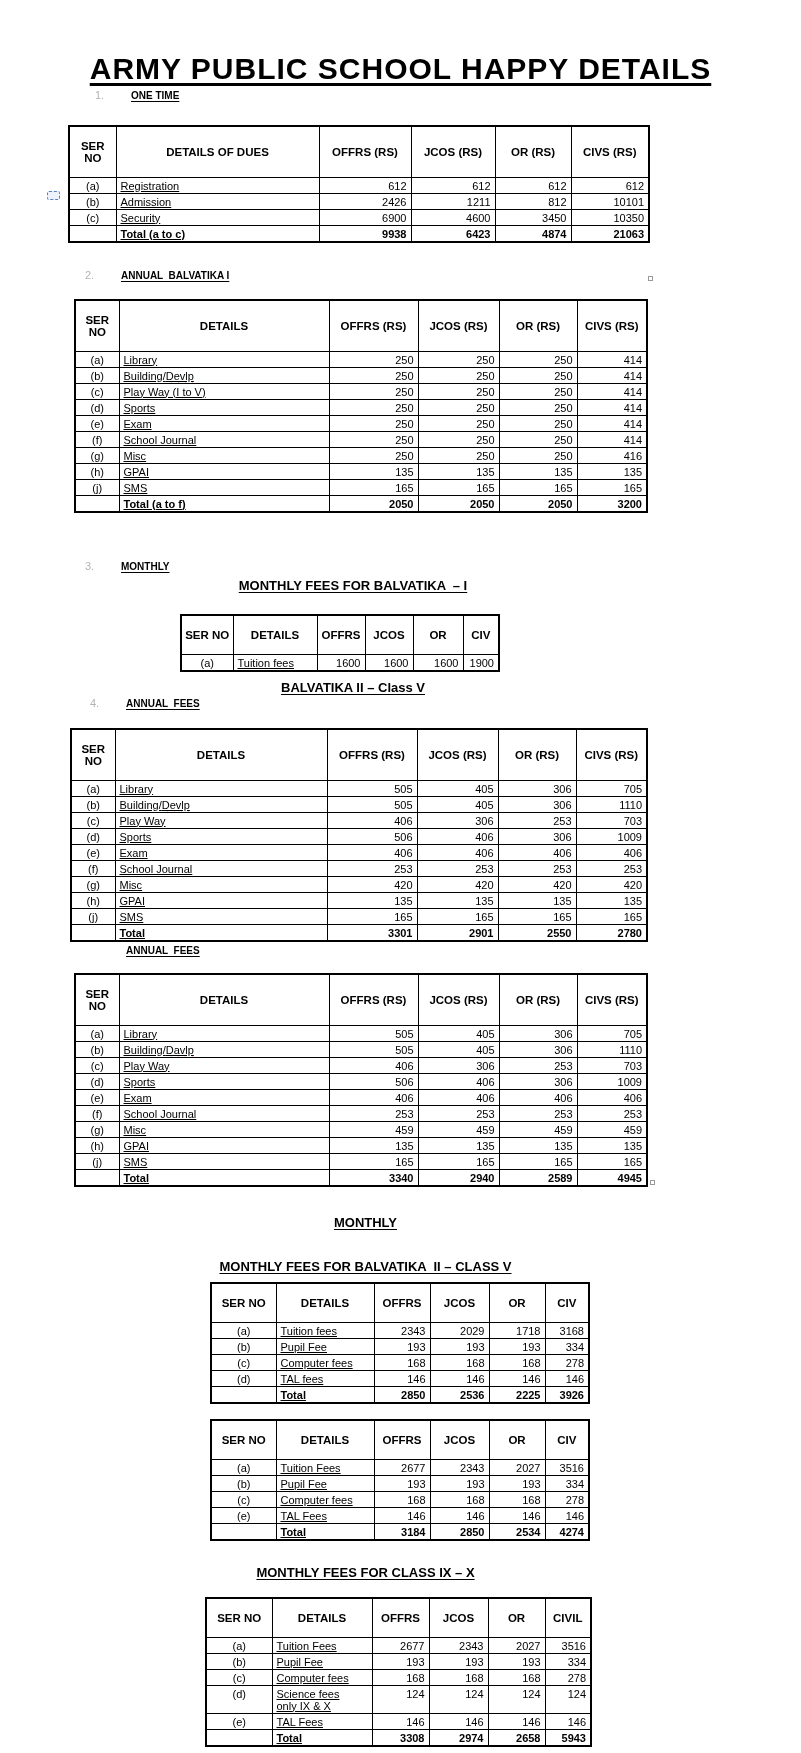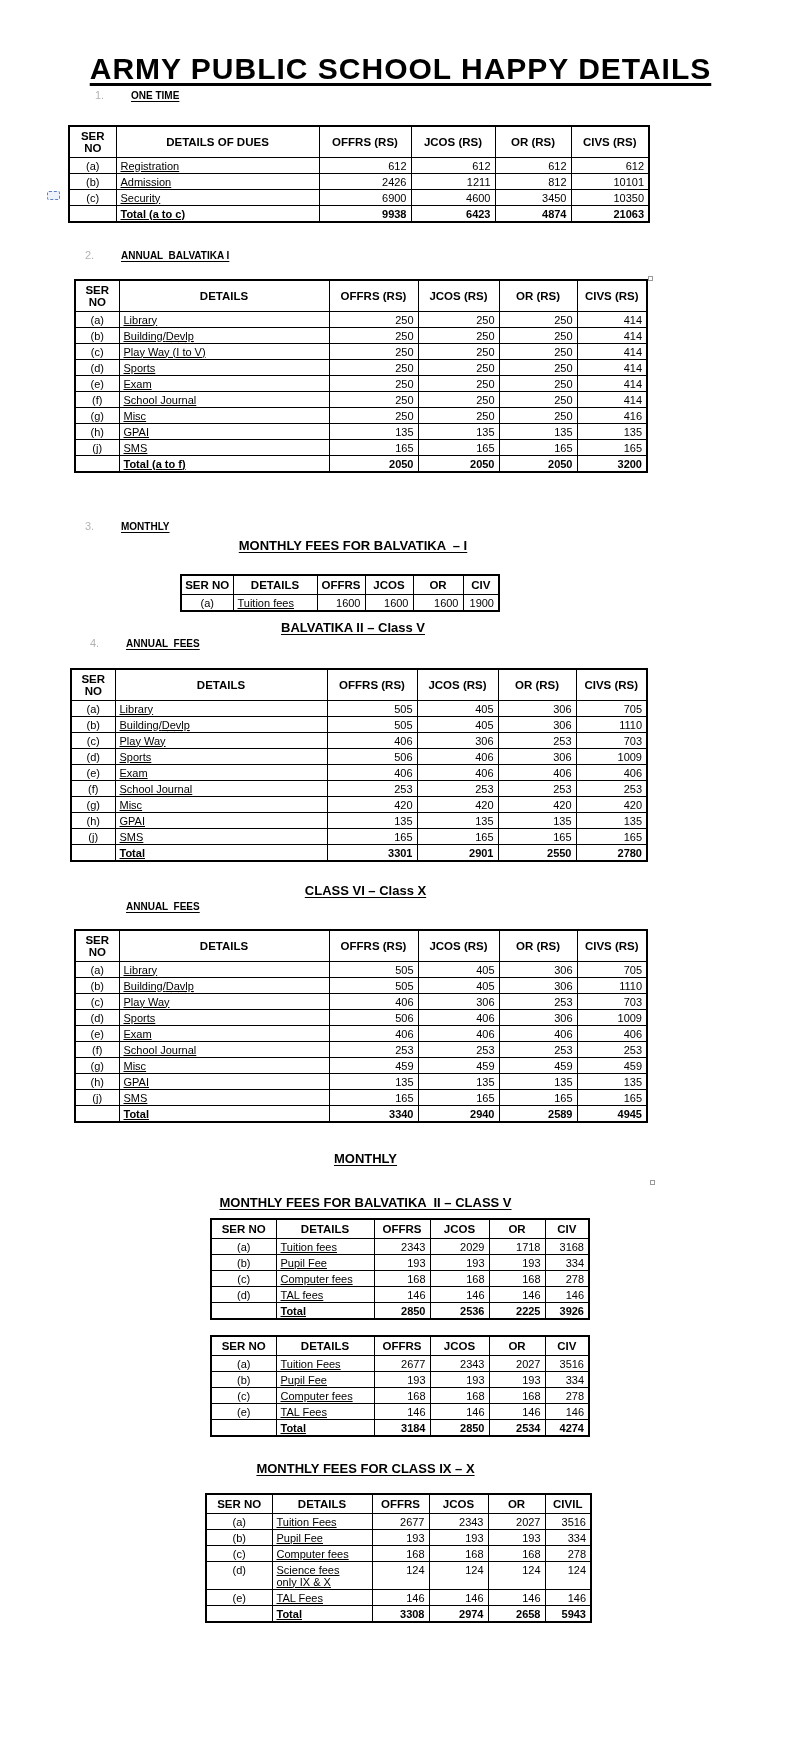--- a/index.html
+++ b/index.html
@@ -33,21 +33,21 @@
     text-decoration:underline; text-underline-offset:2px; white-space:pre;
   }
 
   table.tbl {
     border-collapse:collapse; table-layout:fixed;
     border:2px solid #000;
     font-size:11px;
   }
   table.tbl th, table.tbl td { border:1px solid #000; overflow:hidden; }
   table.tbl th {
-    font-weight:bold; text-align:center; font-size:11.5px; padding:3px 2px;
+    font-weight:bold; text-align:center; font-size:11.5px; padding:13px 2px;
   }
   table.tbl td { padding:1.5px 4px; height:16px; vertical-align:top; }
   td.c-ser { text-align:center; }
   td.c-det { text-align:left; white-space:pre-line;text-decoration:underline; }
   td.num { text-align:right; padding-right:7px; }
   tr.total-row td { font-weight:bold; }
   .sp-err { text-decoration:underline wavy #cc0000 1px; text-underline-offset:2px; }
 
   
   .anchor-marker {
@@ -401,21 +401,20 @@
           <td class="c-ser"></td>
           <td class="c-det">Total</td>
           <td class="num">3301</td>
           <td class="num">2901</td>
           <td class="num">2550</td>
           <td class="num">2780</td>
         </tr>
       </tbody>
     </table>
 
-  <div class="heading-center h-class6">CLASS VI – Class X</div>
 
   <div class="sec-row row-annual3">
     <span class="sec-num"></span>
     <span class="sec-label">ANNUAL  FEES</span>
   </div>
 
   <table id="tbl-annual-c6" class="tbl" style="width: 572px;">
       <colgroup>
         <col style="width: 44px;">
         <col style="width: 210px;">

